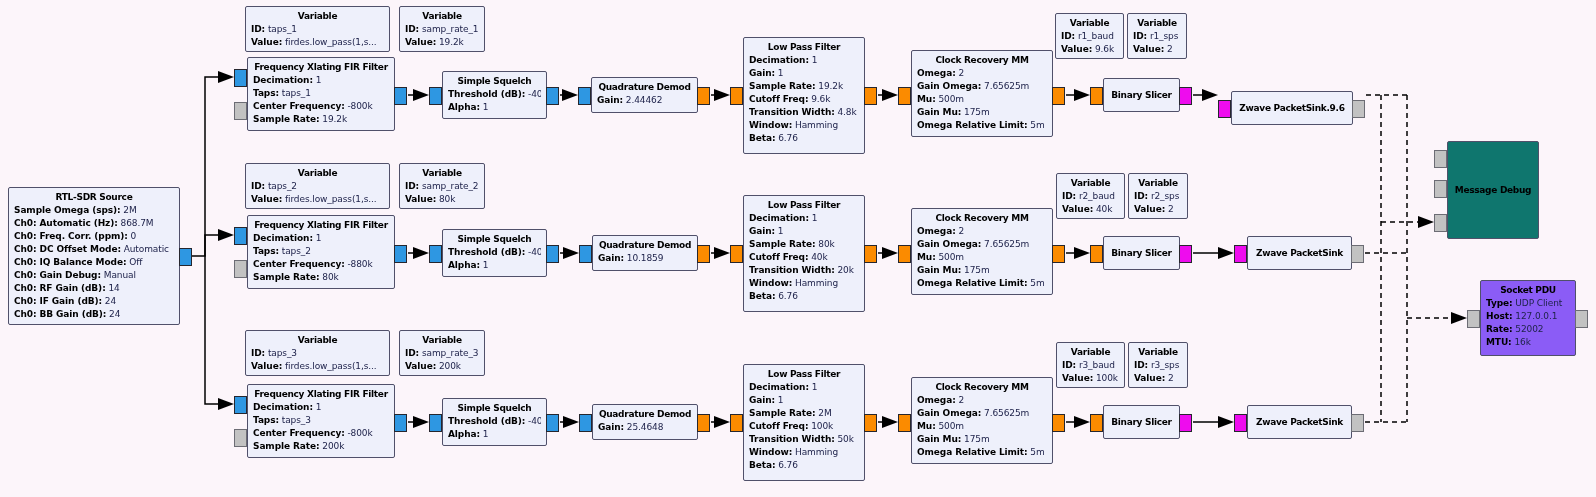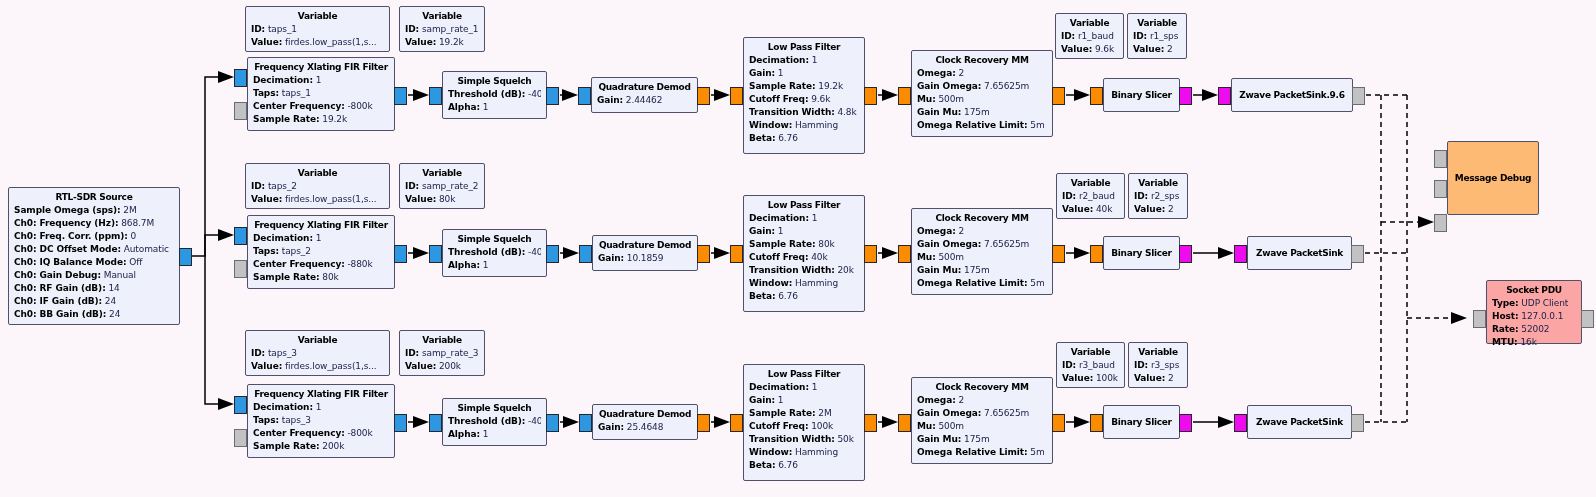--- a/index.html
+++ b/index.html
@@ -69,21 +69,21 @@
       <polyline points="1381,95 1381,422" fill="none" stroke="#000000" stroke-width="1.5" stroke-dasharray="5 4"></polyline>
       <polyline points="1407,95 1407,422" fill="none" stroke="#000000" stroke-width="1.5" stroke-dasharray="5 4"></polyline>
       <polyline points="1381,222 1418,222" fill="none" stroke="#000000" stroke-width="1.5" stroke-dasharray="5 4"></polyline>
       <polygon points="1434,222 1418,216 1418,228" fill="#000000"></polygon>
       <polyline points="1407,318 1451,318" fill="none" stroke="#000000" stroke-width="1.5" stroke-dasharray="5 4"></polyline>
       <polygon points="1467,318 1451,312 1451,324" fill="#000000"></polygon>
     </svg>
 <div class="block" style="left: 8px; top: 187px; width: 172px; height: 138px; background: rgb(238, 240, 251); border-color: rgb(80, 80, 106);">
       <div class="title">RTL-SDR Source</div>
       <div class="param"><span class="lbl">Sample Omega (sps):</span>&nbsp;<span class="val">2M</span></div>
-      <div class="param"><span class="lbl">Ch0: Frequency (Hz):</span>&nbsp;<span class="val">868.7M</span></div>
+      <div class="param"><span class="lbl">Ch0: Automatic (Hz):</span>&nbsp;<span class="val">868.7M</span></div>
       <div class="param"><span class="lbl">Ch0: Freq. Corr. (ppm):</span>&nbsp;<span class="val">0</span></div>
       <div class="param"><span class="lbl">Ch0: DC Offset Mode:</span>&nbsp;<span class="val">Automatic</span></div>
       <div class="param"><span class="lbl">Ch0: IQ Balance Mode:</span>&nbsp;<span class="val">Off</span></div>
       <div class="param"><span class="lbl">Ch0: Gain Debug:</span>&nbsp;<span class="val">Manual</span></div>
       <div class="param"><span class="lbl">Ch0: RF Gain (dB):</span>&nbsp;<span class="val">14</span></div>
       <div class="param"><span class="lbl">Ch0: IF Gain (dB):</span>&nbsp;<span class="val">24</span></div>
       <div class="param"><span class="lbl">Ch0: BB Gain (dB):</span>&nbsp;<span class="val">24</span></div>
       <div class="port" style="left: 170px; top: 60px; background: rgb(46, 151, 226);"></div>
     </div>
     <div class="block" style="left: 245px; top: 6px; width: 145px; height: 46px; background: rgb(238, 240, 251); border-color: rgb(80, 80, 106);">
@@ -149,21 +149,21 @@
     <div class="block" style="left: 1127px; top: 13px; width: 60px; height: 46px; background: rgb(238, 240, 251); border-color: rgb(80, 80, 106);">
       <div class="title">Variable</div>
       <div class="param"><span class="lbl">ID:</span>&nbsp;<span class="val">r1_sps</span></div>
       <div class="param"><span class="lbl">Value:</span>&nbsp;<span class="val">2</span></div>
     </div>
     <div class="block center" style="left: 1103px; top: 78px; width: 77px; height: 34px; background: rgb(238, 240, 251); border-color: rgb(80, 80, 106);">
       <div class="title">Binary Slicer</div>
       <div class="port" style="left: -14px; top: 8px; background: rgb(251, 139, 0);"></div>
       <div class="port" style="left: 75px; top: 8px; background: rgb(238, 12, 238);"></div>
     </div>
-    <div class="block center" style="left: 1231px; top: 78px; width: 122px; height: 34px; background: rgb(238, 240, 251); border-color: rgb(80, 80, 106);">
+    <div class="block center" style="left: 1231px; top: 91px; width: 122px; height: 34px; background: rgb(238, 240, 251); border-color: rgb(80, 80, 106);">
       <div class="title">Zwave PacketSink.9.6</div>
       <div class="port" style="left: -14px; top: 8px; background: rgb(238, 12, 238);"></div>
       <div class="port" style="left: 120px; top: 8px; background: rgb(194, 194, 194); border-color: rgb(108, 108, 116);"></div>
     </div>
     <div class="block" style="left: 245px; top: 163px; width: 145px; height: 46px; background: rgb(238, 240, 251); border-color: rgb(80, 80, 106);">
       <div class="title">Variable</div>
       <div class="param"><span class="lbl">ID:</span>&nbsp;<span class="val">taps_2</span></div>
       <div class="param"><span class="lbl">Value:</span>&nbsp;<span class="val">firdes.low_pass(1,s...</span></div>
     </div>
     <div class="block" style="left: 399px; top: 163px; width: 86px; height: 46px; background: rgb(238, 240, 251); border-color: rgb(80, 80, 106);">
@@ -304,27 +304,27 @@
     <div class="block center" style="left: 1103px; top: 405px; width: 77px; height: 34px; background: rgb(238, 240, 251); border-color: rgb(80, 80, 106);">
       <div class="title">Binary Slicer</div>
       <div class="port" style="left: -14px; top: 8px; background: rgb(251, 139, 0);"></div>
       <div class="port" style="left: 75px; top: 8px; background: rgb(238, 12, 238);"></div>
     </div>
     <div class="block center" style="left: 1247px; top: 405px; width: 105px; height: 34px; background: rgb(238, 240, 251); border-color: rgb(80, 80, 106);">
       <div class="title">Zwave PacketSink</div>
       <div class="port" style="left: -14px; top: 8px; background: rgb(238, 12, 238);"></div>
       <div class="port" style="left: 103px; top: 8px; background: rgb(194, 194, 194); border-color: rgb(108, 108, 116);"></div>
     </div>
-    <div class="block center" style="left: 1447px; top: 141px; width: 92px; height: 74px; background: #fdba74; border-color: rgb(80, 80, 106);">
+    <div class="block center" style="left: 1447px; top: 141px; width: 92px; height: 98px; background: #0f766e; border-color: rgb(80, 80, 106);">
       <div class="title">Message Debug</div>
       <div class="port" style="left: -14px; top: 8px; background: rgb(194, 194, 194); border-color: rgb(108, 108, 116);"></div>
       <div class="port" style="left: -14px; top: 38px; background: rgb(194, 194, 194); border-color: rgb(108, 108, 116);"></div>
       <div class="port" style="left: -14px; top: 72px; background: rgb(194, 194, 194); border-color: rgb(108, 108, 116);"></div>
     </div>
-    <div class="block" style="left: 1480px; top: 280px; width: 96px; height: 64px; background: #fca5a5; border-color: rgb(80, 80, 106); margin-left: 6px;">
+    <div class="block" style="left: 1480px; top: 280px; width: 96px; height: 76px; background: #8b5cf6; border-color: rgb(80, 80, 106);">
       <div class="title">Socket PDU</div>
       <div class="param"><span class="lbl">Type:</span>&nbsp;<span class="val">UDP Client</span></div>
       <div class="param"><span class="lbl">Host:</span>&nbsp;<span class="val">127.0.0.1</span></div>
       <div class="param"><span class="lbl">Rate:</span>&nbsp;<span class="val">52002</span></div>
       <div class="param"><span class="lbl">MTU:</span>&nbsp;<span class="val">16k</span></div>
       <div class="port" style="left: -14px; top: 29px; background: rgb(194, 194, 194); border-color: rgb(108, 108, 116);"></div>
       <div class="port" style="left: 94px; top: 29px; background: rgb(194, 194, 194); border-color: rgb(108, 108, 116);"></div>
     </div>
   </div>
 

